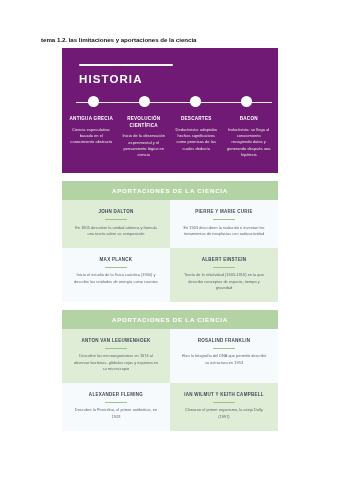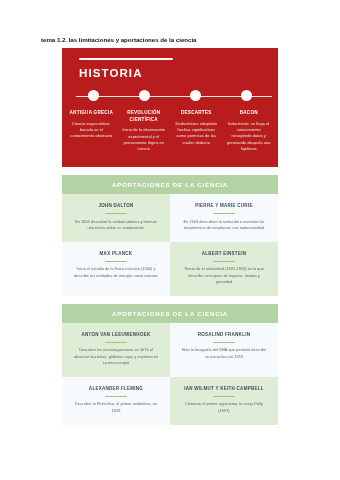--- a/index.html
+++ b/index.html
@@ -31,22 +31,22 @@
   }
   .infographic {
     position: absolute;
     left: 62px;
     top: 48px;
     width: 216px;
   }
 
   
   .hero {
-    background: #b91c1c;
-    padding: 10px 0 11px 0;
+    background: #701a75;
+    padding: 16px 0 11px 0;
     position: relative;
   }
   .hero-rule {
     width: 94px;
     height: 1.6px;
     background: #f3f7ef;
     margin-left: 17px;
     margin-bottom: 8px;
     border-radius: 1px;
   }

